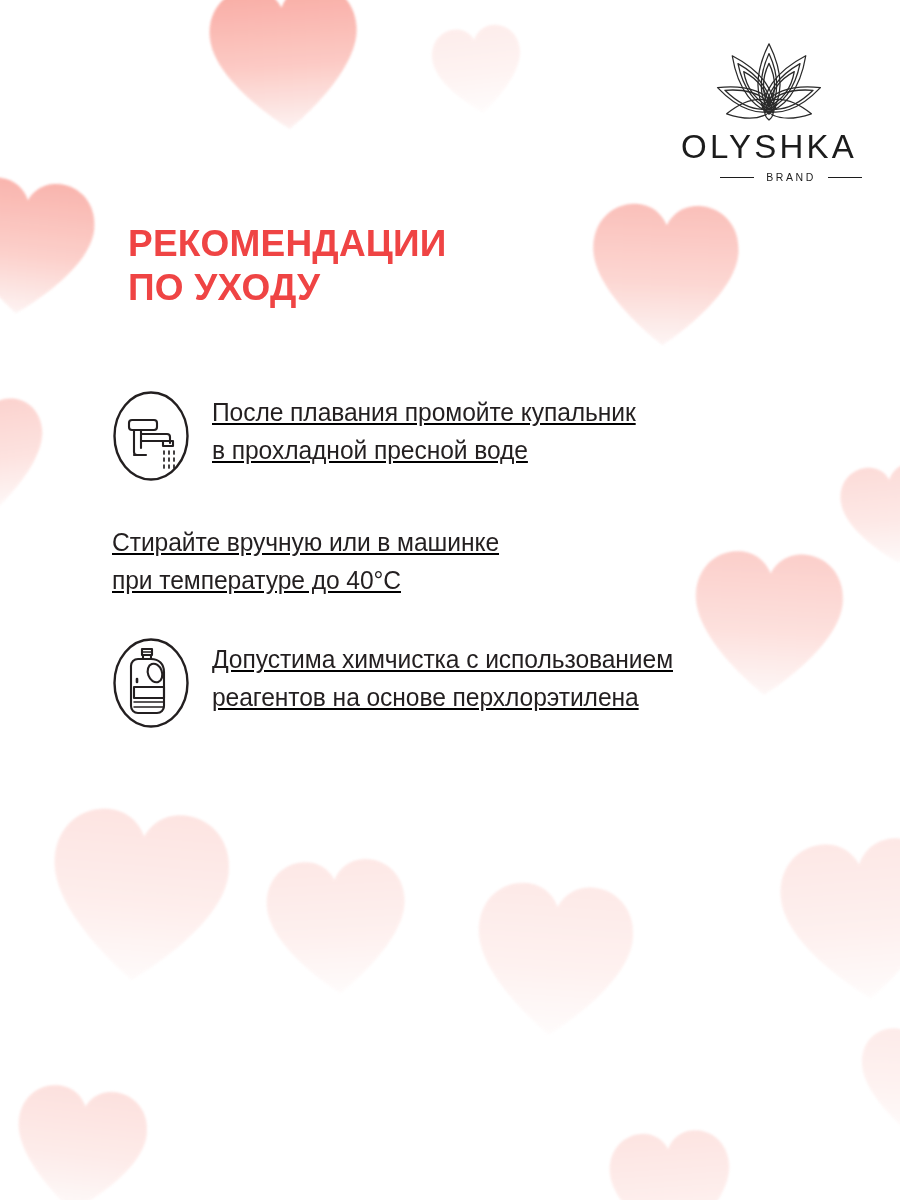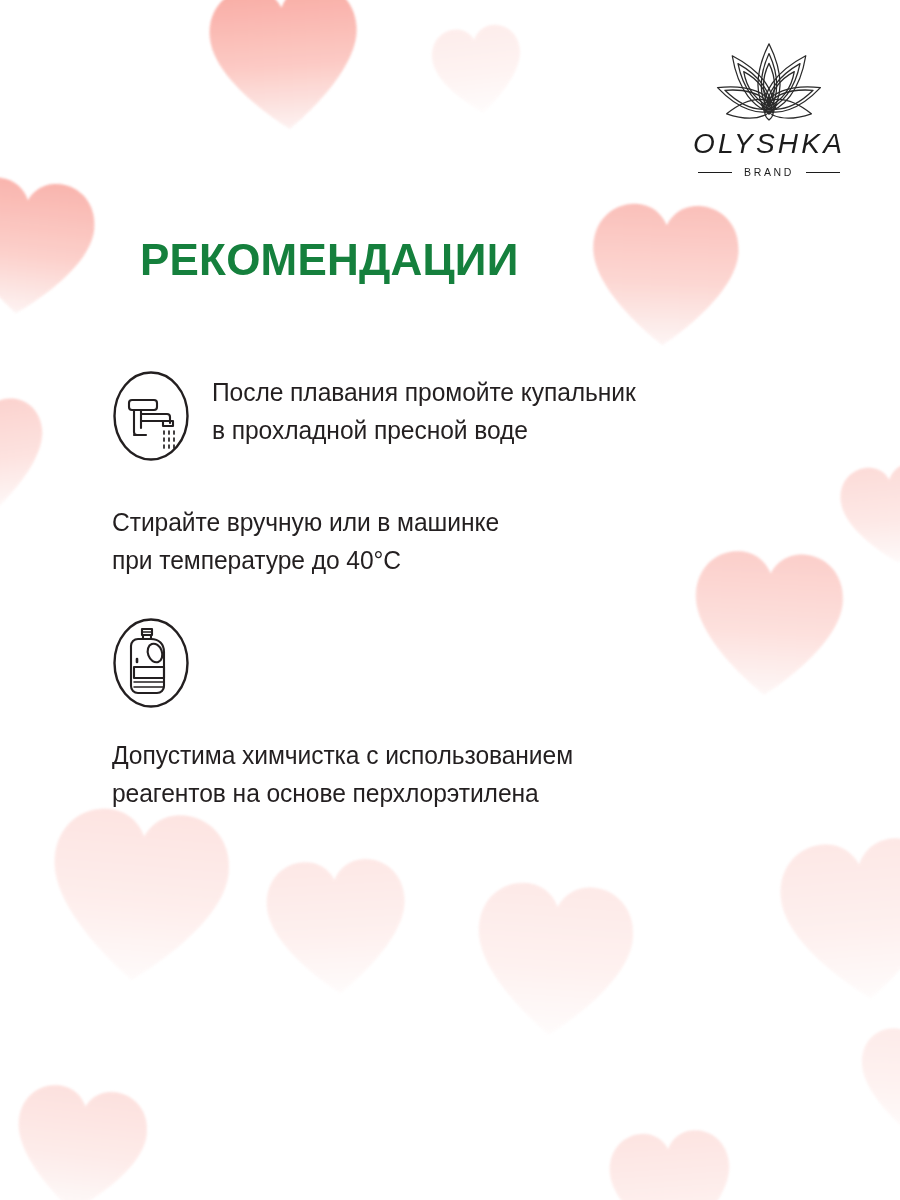--- a/index.html
+++ b/index.html
@@ -45,32 +45,31 @@
     text-align: center;
   }
   #logo-mark {
     width: 118px;
     height: 86px;
     margin: 0 auto 8px auto;
   }
   #logo-mark svg { display: block; width: 100%; height: 100%; }
   #logo-wordmark {
     font-family: "Liberation Sans", sans-serif;
-    font-size: 28px;
+    font-size: 33px;
     font-weight: 400;
     letter-spacing: 3.2px;
     color: #1c1c1c;
     line-height: 1;
     white-space: nowrap;
-    font-style: italic;
   }
   #logo-sub-row {
     display: flex;
     align-items: center;
-    justify-content: center;
+    justify-content: flex-end;
     gap: 12px;
     margin-top: 9px;
   }
   .logo-rule {
     height: 1px;
     width: 34px;
     background: #1c1c1c;
     flex: 0 0 auto;
   }
   #logo-subtext {
@@ -81,46 +80,47 @@
     line-height: 1;
     white-space: nowrap;
   }
 
   
   #headline {
     position: absolute;
     left: 128px;
     top: 222px;
     z-index: 3;
-    margin: 12px;
+    margin: 0;
     font-family: "Liberation Sans", sans-serif;
     font-weight: bold;
-    font-size: 44px;
+    font-size: 37px;
     line-height: 1.19;
     letter-spacing: 0.2px;
-    color: #15803d;
+    color: #ef4444;
     text-transform: uppercase;
   }
   #headline .hl-line { display: block; white-space: nowrap; }
 
   
   #care-list {
     position: absolute;
     left: 112px;
-    top: 368px;
+    top: 388px;
     width: 760px;
     z-index: 3;
+    text-decoration: underline;
   }
   .care-item {
     display: flex;
     align-items: flex-start;
     gap: 22px;
     margin-bottom: 36px;
   }
-  .care-item:last-child { margin-bottom: 0; flex-direction: column; }
+  .care-item:last-child { margin-bottom: 0; }
   .care-icon {
     flex: 0 0 auto;
     width: 78px;
     height: 92px;
     margin-top: 2px;
   }
   .care-icon svg { display: block; width: 100%; height: 100%; }
   .care-text {
     flex: 1 1 auto;
     font-family: "Liberation Sans Narrow", "Liberation Sans", sans-serif;
@@ -352,20 +352,21 @@
     <div id="logo-wordmark">OLYSHKA</div>
     <div id="logo-sub-row">
       <span class="logo-rule"></span>
       <span id="logo-subtext">BRAND</span>
       <span class="logo-rule"></span>
     </div>
   </div>
 
   <h1 id="headline">
     <span class="hl-line">РЕКОМЕНДАЦИИ</span>
+    <span class="hl-line">ПО УХОДУ</span>
   </h1>
 
   <div id="care-list">
 
     <div class="care-item">
       <div class="care-icon">
         <svg viewBox="0 0 78 92" fill="none" stroke="#231f20" stroke-width="2.1" stroke-linecap="round" stroke-linejoin="round">
           <ellipse cx="39" cy="46" rx="36.5" ry="43.5" stroke-width="2.4"></ellipse>
 
           <path d="M20 30 h22 a3 3 0 0 1 3 3 v4 a3 3 0 0 1 -3 3 h-22 a3 3 0 0 1 -3 -3 v-4 a3 3 0 0 1 3 -3 z"></path>

